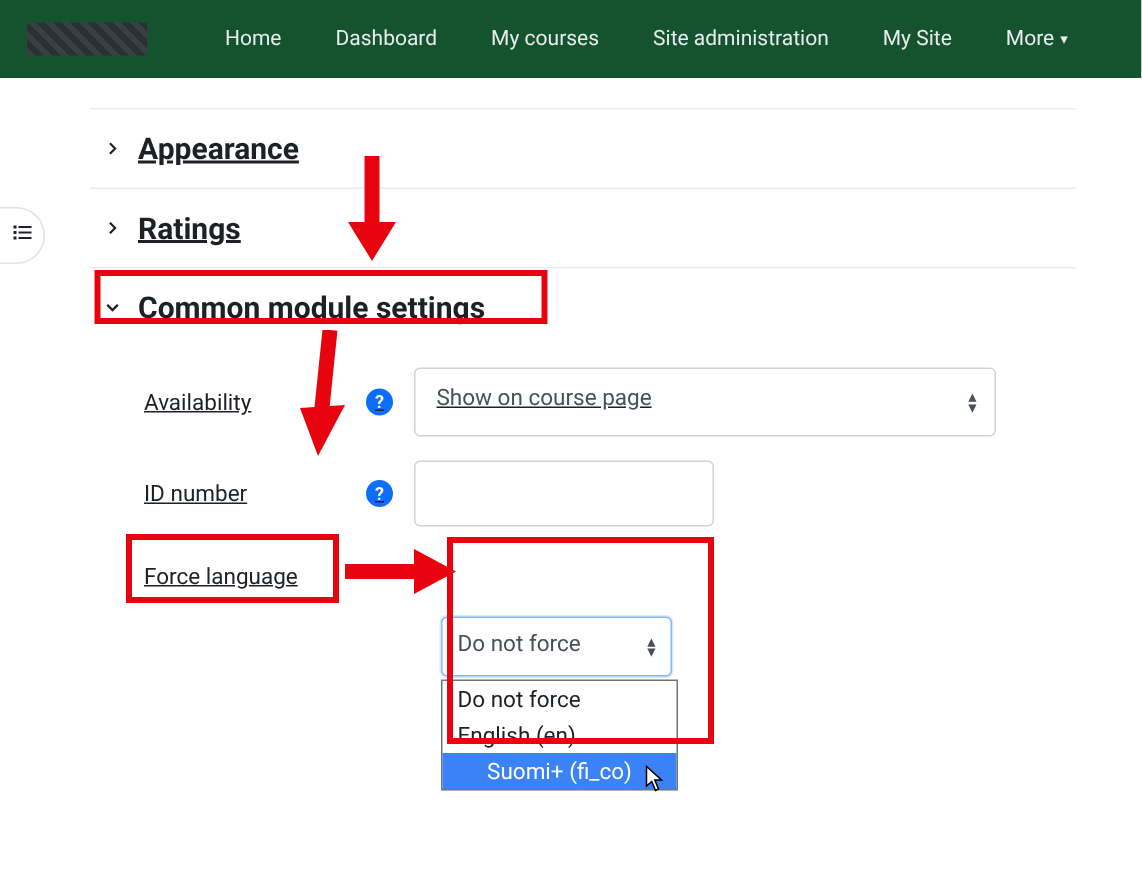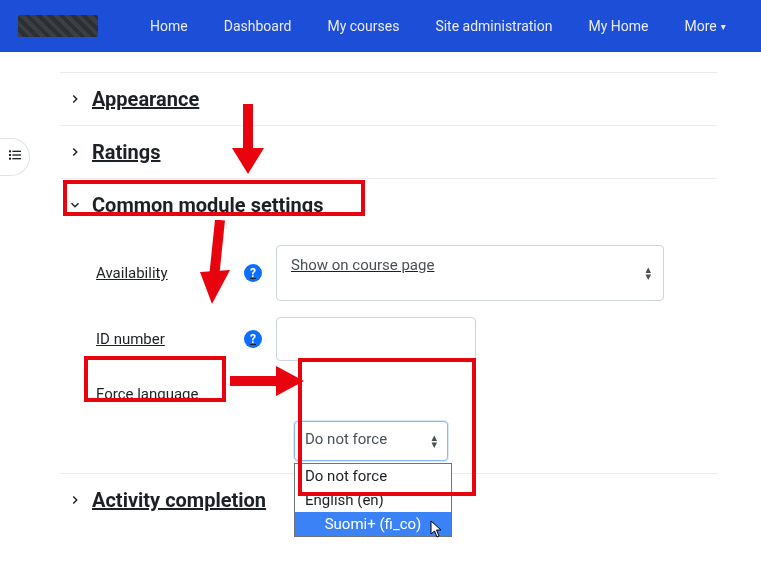--- a/index.html
+++ b/index.html
@@ -9,21 +9,21 @@
     color: #1d2125;
     font-size: 15px;
     overflow: hidden;
     width: 761px;
     height: 582px;
     position: relative;
   }
   
   .navbar {
     height: 52px;
-    background: #1d4ed8;
+    background: #14532d;
     display: flex;
     align-items: center;
     padding: 0 18px;
     gap: 8px;
   }
   .brand-block {
     width: 80px; height: 22px;
     background: repeating-linear-gradient(45deg,#3a3f44,#3a3f44 4px,#2c3034 4px,#2c3034 8px);
     border-radius: 2px;
   }
@@ -101,21 +101,21 @@
     background:#0d6efd; color:#fff;
     display:inline-flex; align-items:center; justify-content:center;
     font-size:12px; font-weight:bold;
     margin-left:auto; margin-right:14px;
     cursor:pointer;
     flex: 0 0 18px;
   }
   .field-control { flex:1; }
   .select-lg {
     width: 100%; max-width: 388px;
-    height: 56px;
+    height: 46px;
     border:1px solid #ced4da;
     border-radius:4px;
     padding: 10px 32px 10px 14px;
     font-size:15px;
     color:#495057;
     background:#fff;
     cursor:pointer;
     position:relative;
   }
   .select-caret {
@@ -184,21 +184,21 @@
   <div class="nav-link">
       <span>Dashboard</span>
     </div>
   <div class="nav-link">
       <span>My courses</span>
     </div>
   <div class="nav-link">
       <span>Site administration</span>
     </div>
   <div class="nav-link">
-      <span>My Home</span>
+      <span>My Site</span>
     </div>
   <div class="nav-link">
     <span>More</span>
     <span class="chev">▾</span>
   </div>
 </div>
 
 <div class="drawer-tab">
   <span>
     <svg viewBox="0 0 24 24" fill="currentColor">
@@ -299,28 +299,20 @@
               </span>
             </div>
           </div>
         </div>
       </div>
     </div>
 
   </div>
 
 
-  <div class="section-row">
-    <span class="chev-icon">
-        <svg viewBox="0 0 24 24">
-          <polyline points="9 6 15 12 9 18"></polyline>
-        </svg>
-      </span>
-    <span class="section-title">Activity completion</span>
-  </div>
 
 </div>
 
 <div class="anno red-box" style="left:63px; top:180px; width:302px; height:36px;"></div>
 
 <div class="anno red-arrow" style="left:228px; top:104px;">
   <svg width="40" height="72">
       <path d="M20 0 L20 48" stroke="#e7040f" stroke-width="10"></path>
       <path d="M4 44 L20 70 L36 44 Z" fill="#e7040f"></path>
     </svg>

